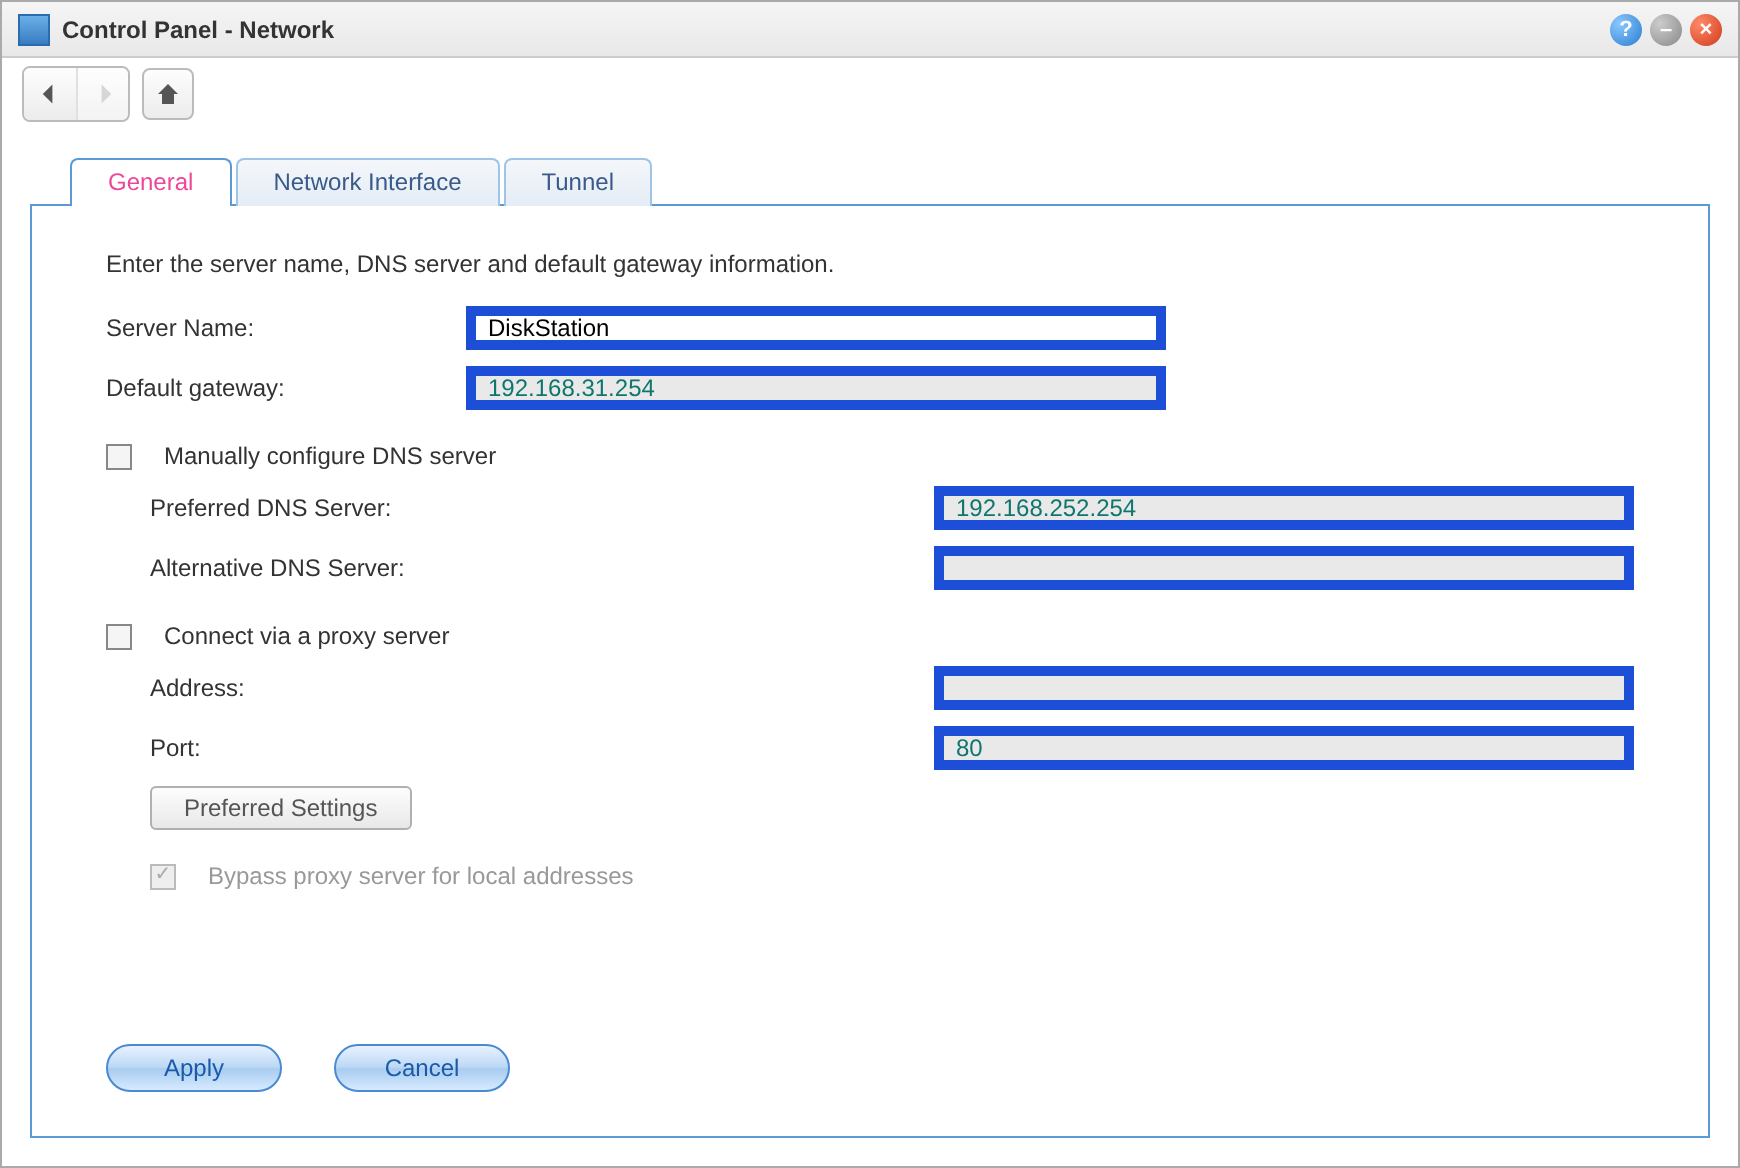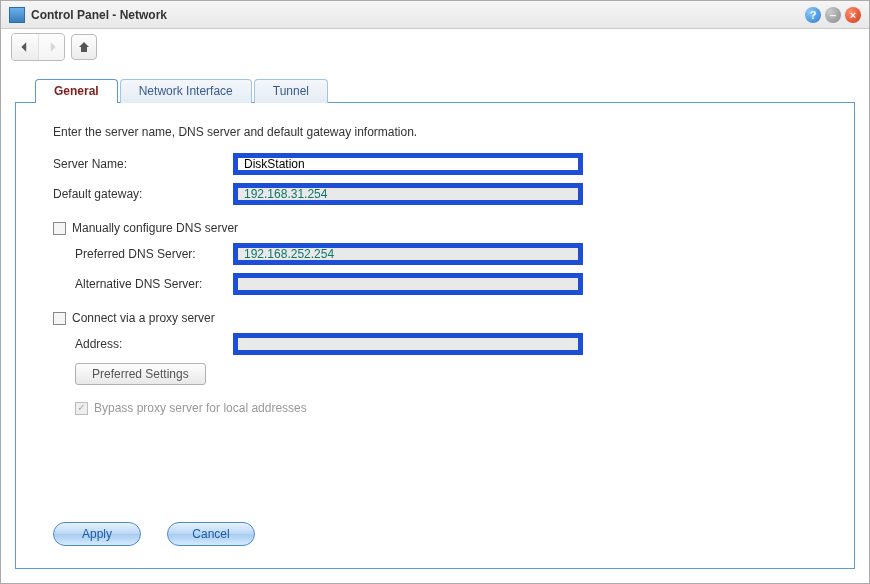--- a/index.html
+++ b/index.html
@@ -94,22 +94,22 @@
   border-bottom: none;
   border-top-left-radius: 4px;
   border-top-right-radius: 4px;
   background: linear-gradient(#f4f7fb, #e4ecf5);
   cursor: pointer;
   color: #3a5a8a;
   font-size: 12px;
 }
 .tab.active {
   background: #fff;
-  font-weight: bold;
-  color: #7f1d1d;
+  font-weight: normal;
+  color: #ec4899;
   border-color: #5a9ad8;
   padding-bottom: 5px;
 }
 
 .panel {
   flex: 1;
   border: 1px solid #5a9ad8;
   background: #fff;
   padding: 22px 37px;
   position: relative;
@@ -118,21 +118,21 @@
 }
 .instruction {
   margin-bottom: 14px;
   color: #333;
 }
 .row {
   display: flex;
   align-items: center;
   margin-bottom: 8px;
 }
-.row.indent { padding-left: 22px; }
+.row.indent { padding-left: 22px; justify-content: space-between; }
 .label {
   width: 180px;
   color: #333;
 }
 .row.indent .label { width: 158px; }
 input[type=text] {
   width: 350px;
   height: 22px;
   padding: 2px 6px;
   border: 5px solid #1d4ed8;
@@ -141,21 +141,21 @@
   background: #fff;
 }
 input[type=text].disabled {
   background: #e9e9e9;
   color: #0f766e;
 }
 .checkrow {
   display: flex;
   align-items: center;
   margin: 8px 0 8px 0;
-  gap: 6px;
+  gap: 16px;
 }
 .checkrow.indent { padding-left: 22px; }
 .checkbox {
   width: 13px; height: 13px;
   border: 1px solid #888;
   background: #f5f5f5;
   display: inline-flex;
   align-items: center;
   justify-content: center;
   font-size: 10px;
@@ -271,20 +271,24 @@
       <div class="checkrow">
         <span class="checkbox"></span>
         <span class="checklabel">Connect via a proxy server</span>
       </div>
 
       <div class="row indent">
         <div class="label">Address:</div>
         <input type="text" class="disabled" readonly="" value="" style="">
       </div>
 
+      <div class="row indent">
+        <div class="label">Port:</div>
+        <input type="text" class="disabled" readonly="" value="80" style="">
+      </div>
 
       <div class="row indent">
         <span class="btn">Preferred Settings</span>
       </div>
 
       <div class="checkrow indent">
         <span class="checkbox disabled checked">
             <span class="checkmark">✓</span>
           </span>
         <span class="checklabel disabled">Bypass proxy server for local addresses</span>

